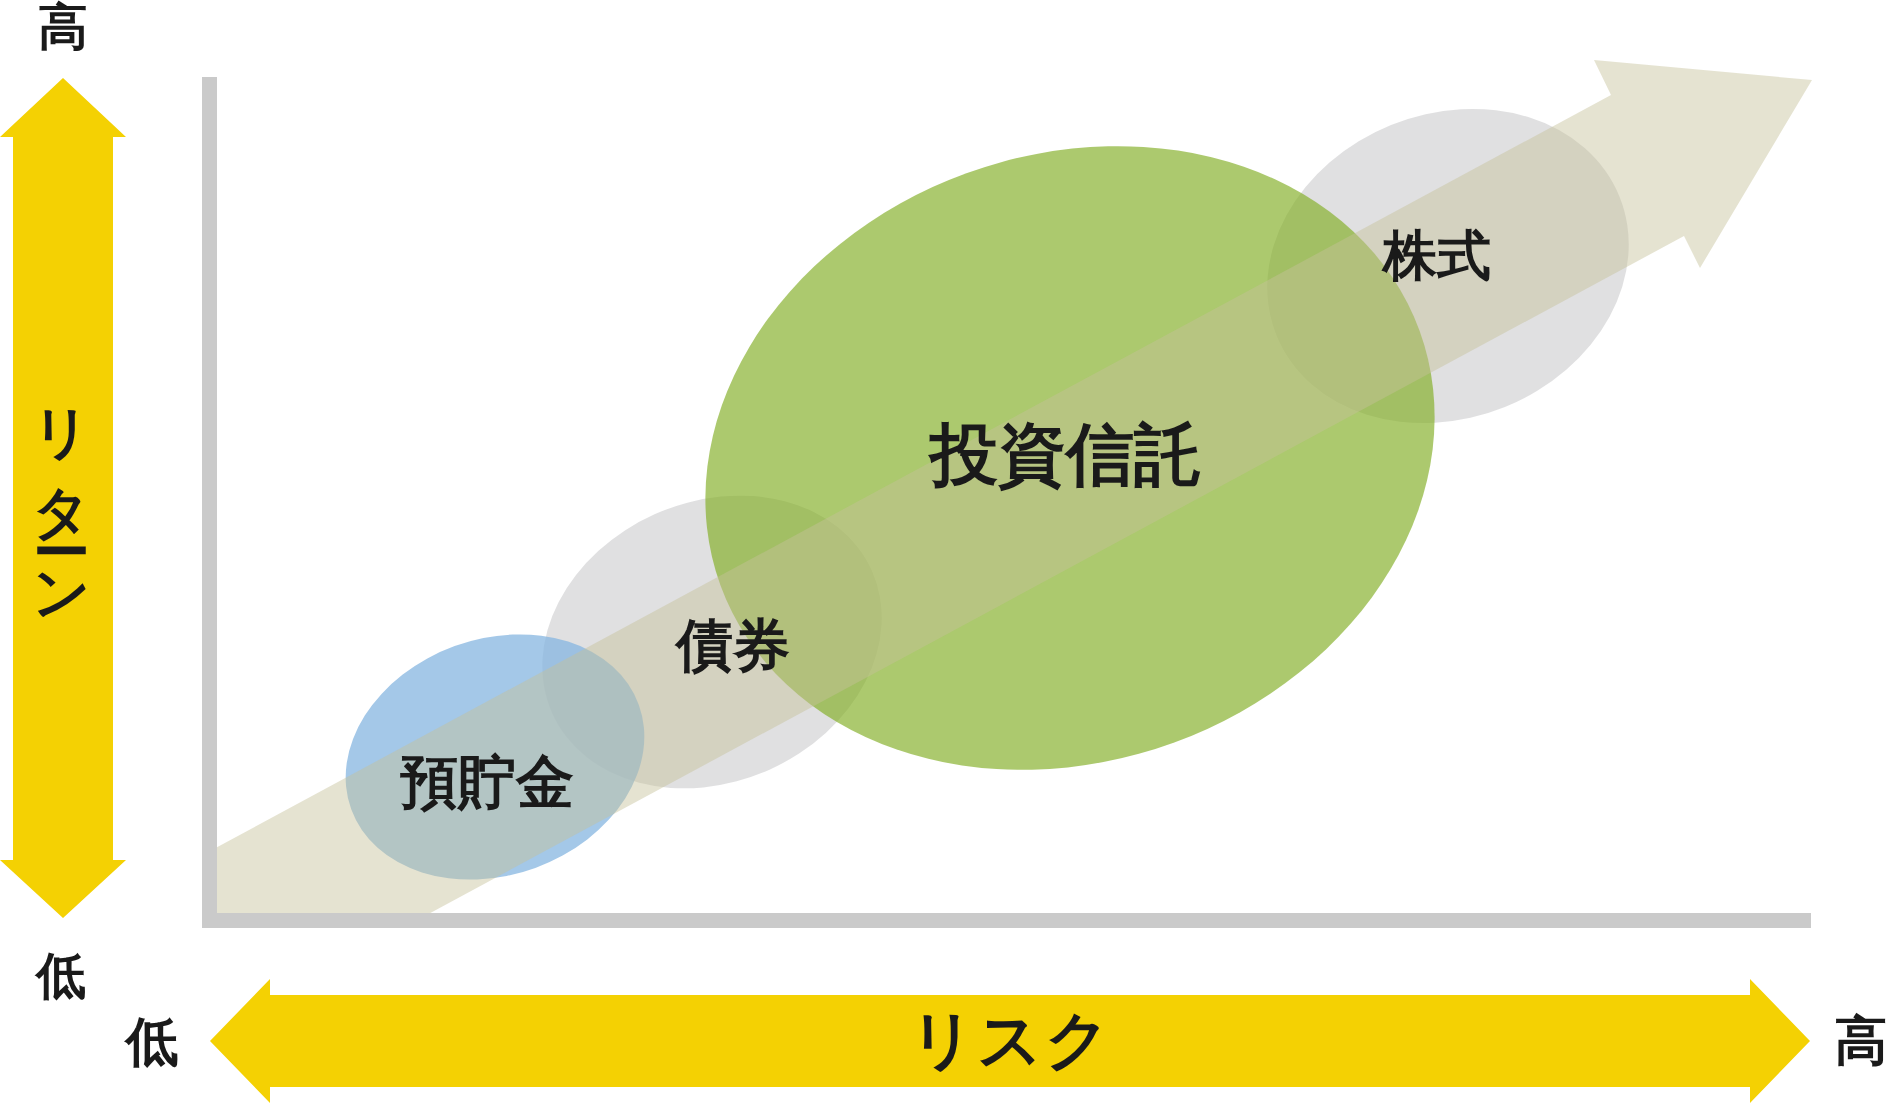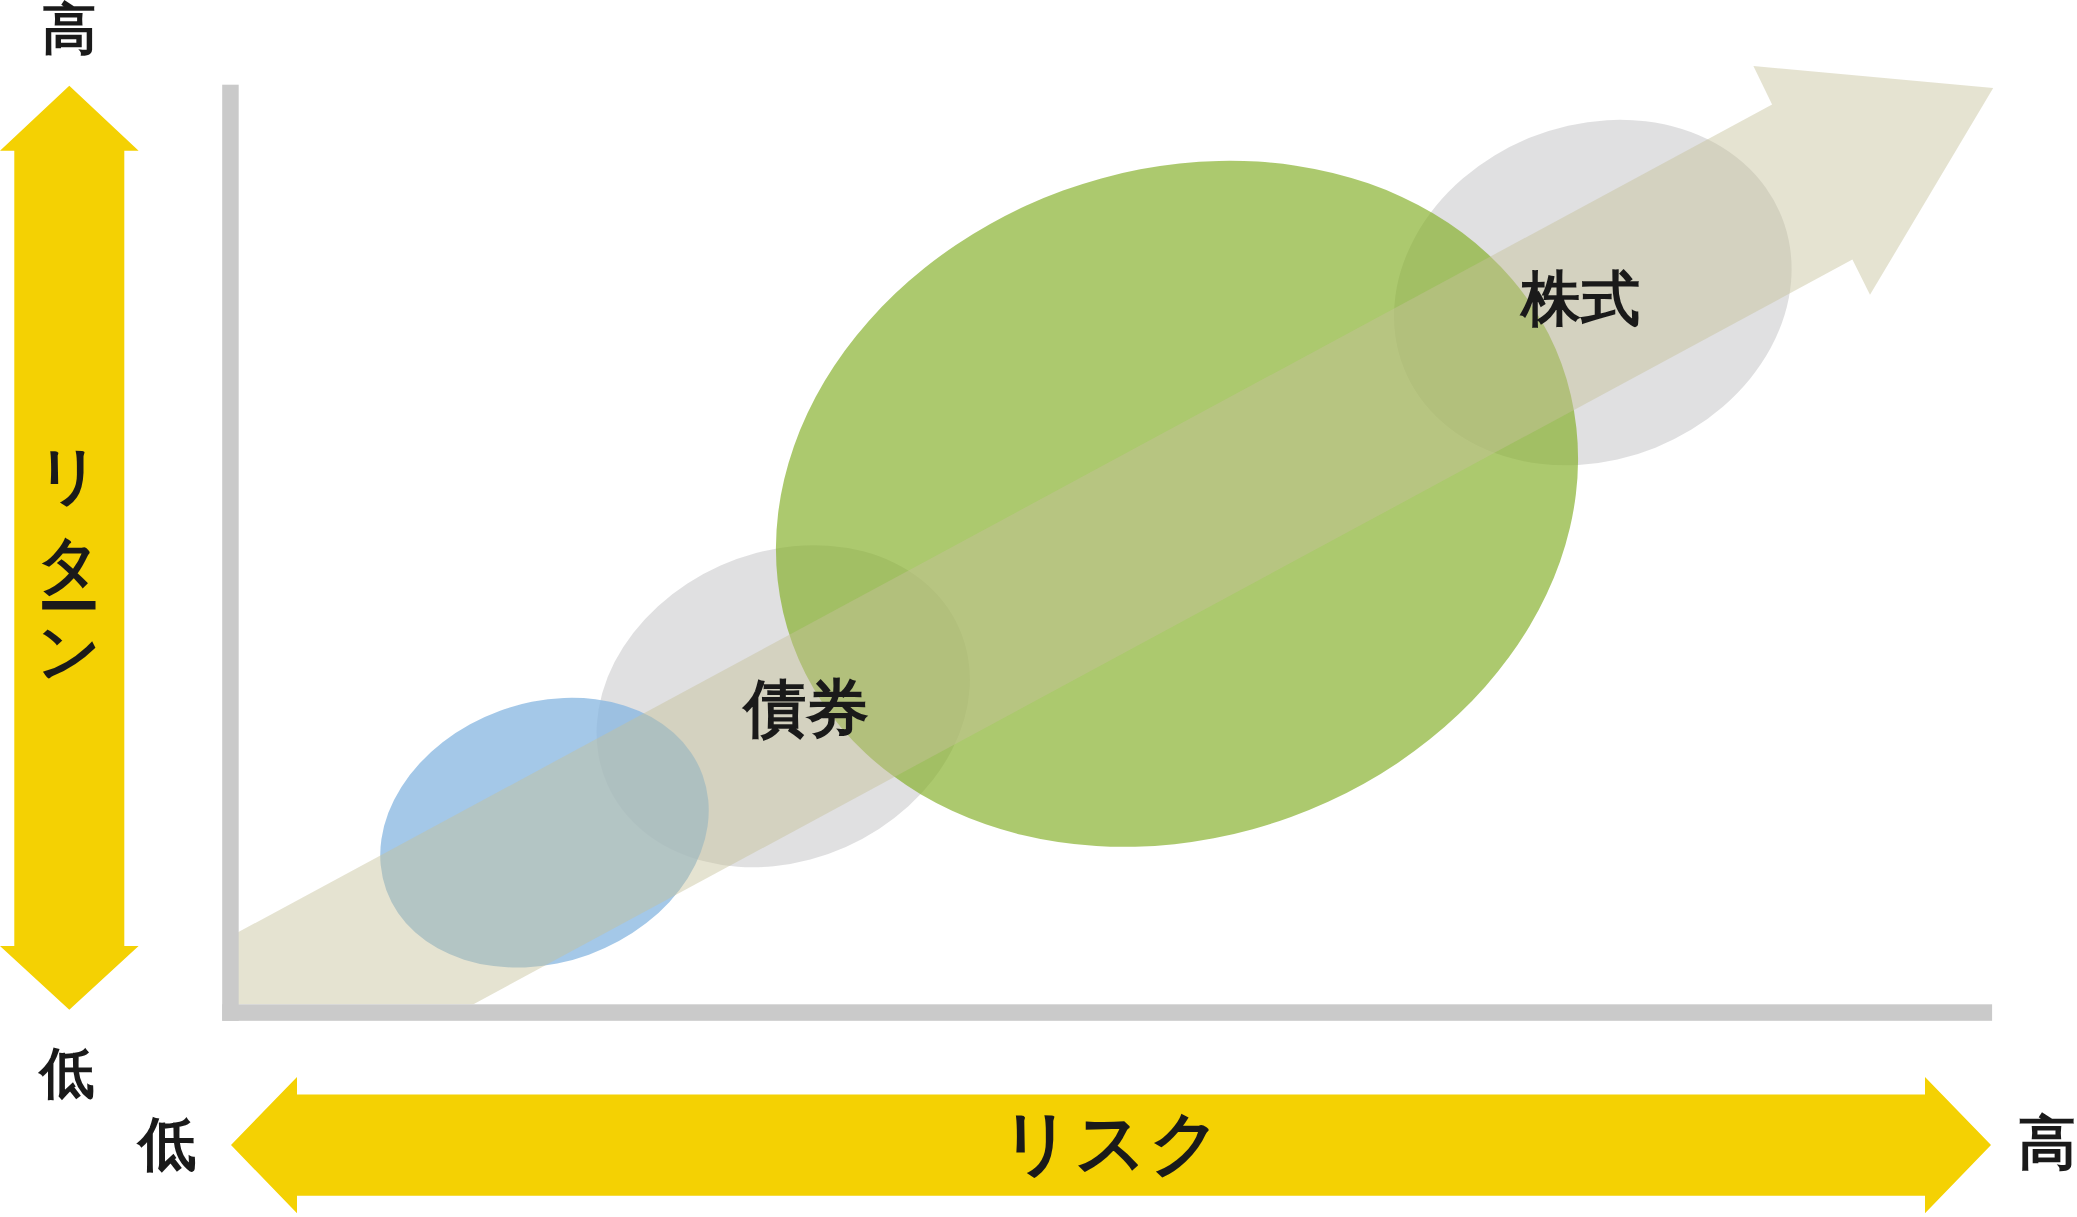--- a/index.html
+++ b/index.html
@@ -68,19 +68,21 @@
   <div class="label label-return" style="left:62px; top:489px;">リターン</div>
 
   <div class="label axis-end" style="left:61px; top:976px;">低</div>
 
   <div class="label axis-end" style="left:152px; top:1041px; font-size:53px;">低</div>
 
   <div class="label label-risk" style="left:1011px; top:1040px;">リスク</div>
 
   <div class="label axis-end" style="left:1861px; top:1040px; font-size:53px;">高</div>
 
+  <div class="label label-deposit" style="left:487px; top:782px;">預貯金</div>
 
   <div class="label label-bond" style="left:733px; top:645px;">債券</div>
 
+  <div class="label label-fund" style="left:1066px; top:455px;">投資信託</div>
 
-  <div class="label label-stock" style="left:1437px; top:272px;">株式</div>
+  <div class="label label-stock" style="left:1437px; top:256px;">株式</div>
 
 </div>
 
 </body></html>

